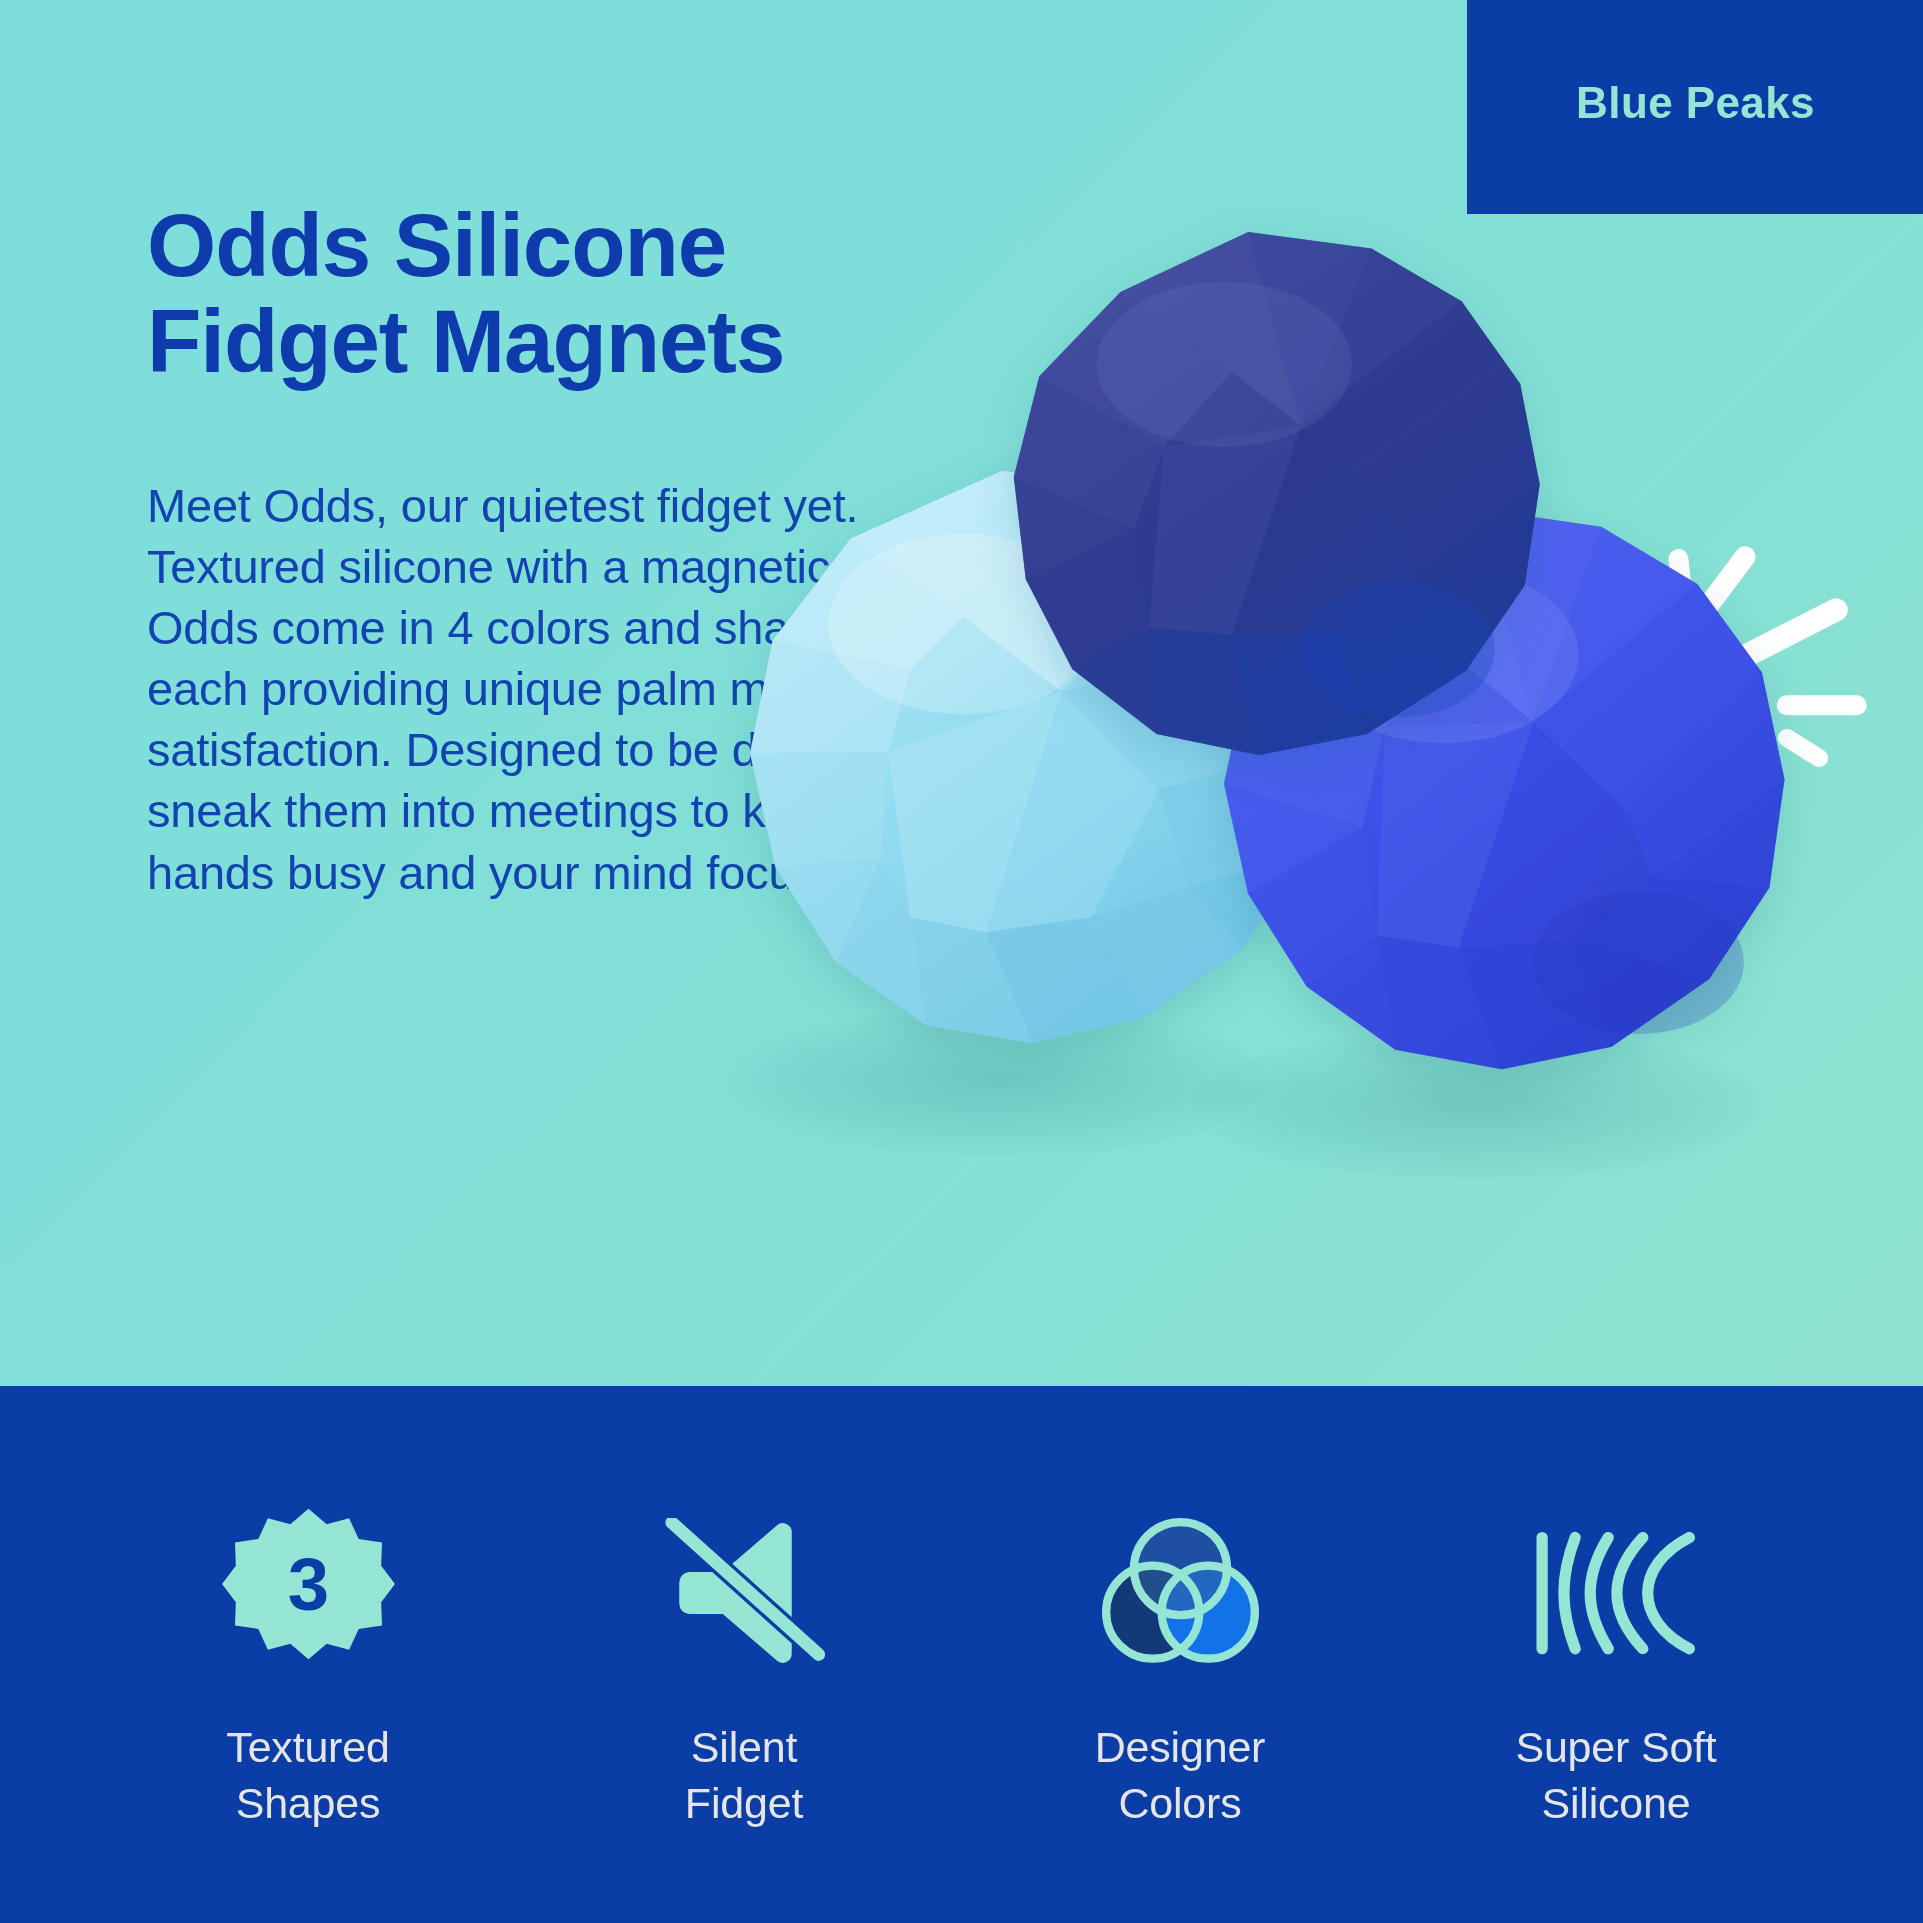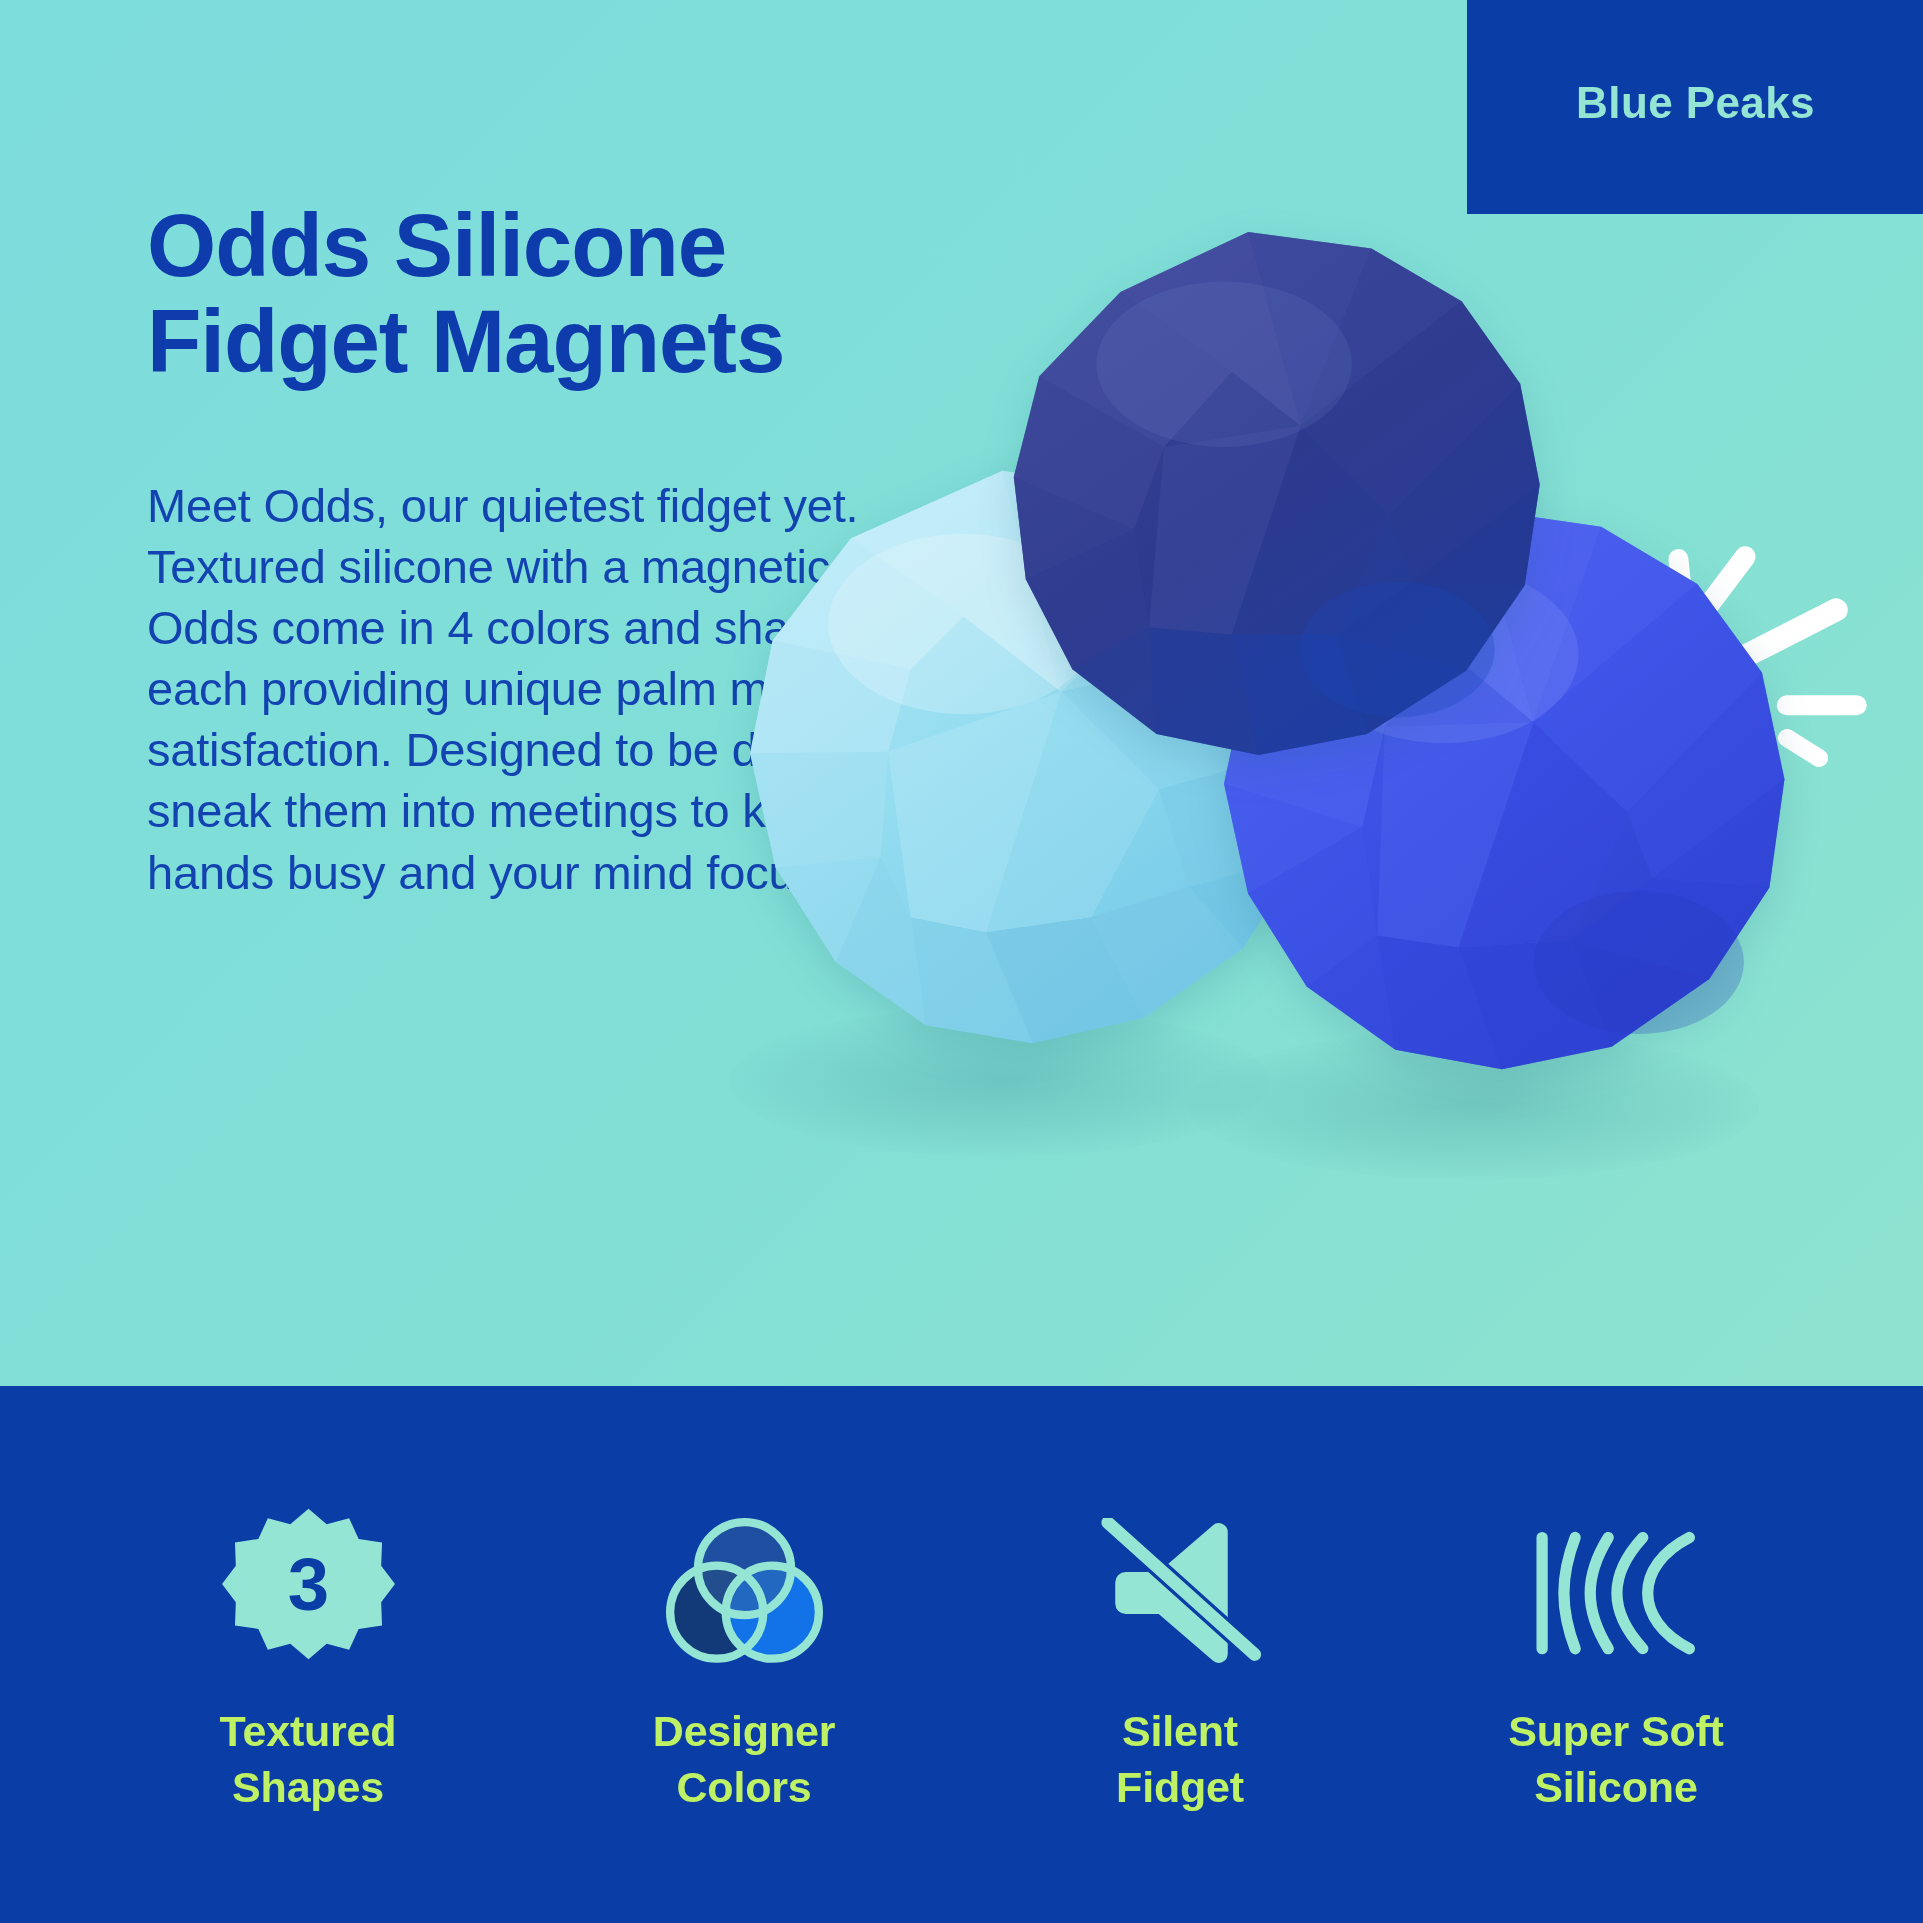--- a/index.html
+++ b/index.html
@@ -133,24 +133,24 @@
     text-align: center;
   }
   .feature .icon-wrap {
     height: 188px;
     display: flex;
     align-items: center;
     justify-content: center;
   }
   .feature .icon-wrap svg { display: block; }
   .feature .f-label {
-    margin-top: 17px;
-    color: #bef264;
+    margin-top: 33px;
+    color: #e5e5e5;
     font-size: 43px;
-    font-weight: 700;
+    font-weight: 400;
     line-height: 1.30;
     letter-spacing: -0.2px;
     white-space: pre-line;
   }
   .badge-num {
     fill: #0a3da5;
     font-family: "Liberation Sans", sans-serif;
     font-size: 86px;
     font-weight: 700;
   }
@@ -310,43 +310,43 @@
           <path fill="#95e5d5" d="M100 2 L121 20 L147 13 L158 37 L185 41 L184 68 L200 89 L184 110 L185 137 L158 141 L147 165 L121 158 L100 176 L79 158 L53 165 L42 141 L15 137 L16 110 L0 89 L16 68 L15 41 L42 37 L53 13 L79 20 Z"></path>
           <text class="badge-num" x="100" y="119" text-anchor="middle">3</text>
         </svg>
       </div>
       <div class="f-label">Textured
 Shapes</div>
     </div>
 
     <div class="feature">
       <div class="icon-wrap">
+        <svg width="173" height="150" viewBox="0 0 230 200" xmlns="http://www.w3.org/2000/svg">
+          <path fill="#95e5d5" d="M42 72 h44 L158 10 a12 12 0 0 1 20 9 v162 a12 12 0 0 1 -20 9 L86 128 H42 a14 14 0 0 1 -14 -14 V86 a14 14 0 0 1 14 -14 Z"></path>
+          <line x1="18" y1="6" x2="214" y2="182" stroke="#0a3da5" stroke-width="26" stroke-linecap="round"></line>
+          <line x1="18" y1="6" x2="214" y2="182" stroke="#95e5d5" stroke-width="17" stroke-linecap="round"></line>
+        </svg>
+      </div>
+      <div class="f-label">Silent
+Fidget</div>
+    </div>
+
+    <div class="feature">
+      <div class="icon-wrap">
         <svg width="173" height="154" viewBox="0 0 230 205" xmlns="http://www.w3.org/2000/svg">
           <circle cx="78" cy="128" r="62" fill="#123a78"></circle>
           <circle cx="152" cy="128" r="62" fill="#1273e8"></circle>
           <circle cx="115" cy="70" r="62" fill="#2f5f9e" opacity="0.55"></circle>
           <circle cx="78" cy="128" r="62" fill="none" stroke="#95e5d5" stroke-width="11"></circle>
           <circle cx="152" cy="128" r="62" fill="none" stroke="#95e5d5" stroke-width="11"></circle>
           <circle cx="115" cy="70" r="62" fill="none" stroke="#95e5d5" stroke-width="11"></circle>
         </svg>
       </div>
       <div class="f-label">Designer
 Colors</div>
-    </div>
-
-    <div class="feature">
-      <div class="icon-wrap">
-        <svg width="173" height="150" viewBox="0 0 230 200" xmlns="http://www.w3.org/2000/svg">
-          <path fill="#95e5d5" d="M42 72 h44 L158 10 a12 12 0 0 1 20 9 v162 a12 12 0 0 1 -20 9 L86 128 H42 a14 14 0 0 1 -14 -14 V86 a14 14 0 0 1 14 -14 Z"></path>
-          <line x1="18" y1="6" x2="214" y2="182" stroke="#0a3da5" stroke-width="26" stroke-linecap="round"></line>
-          <line x1="18" y1="6" x2="214" y2="182" stroke="#95e5d5" stroke-width="17" stroke-linecap="round"></line>
-        </svg>
-      </div>
-      <div class="f-label">Silent
-Fidget</div>
     </div>
 
     <div class="feature">
       <div class="icon-wrap">
         <svg width="173" height="139" viewBox="0 0 230 185" xmlns="http://www.w3.org/2000/svg">
           <g fill="none" stroke="#95e5d5" stroke-width="15" stroke-linecap="round">
             <line x1="16" y1="18" x2="16" y2="166"></line>
             <path d="M60 18 C 40 70, 40 114, 60 166"></path>
             <path d="M104 18 C 72 70, 72 114, 104 166"></path>
             <path d="M150 18 C 104 68, 104 116, 150 166"></path>

